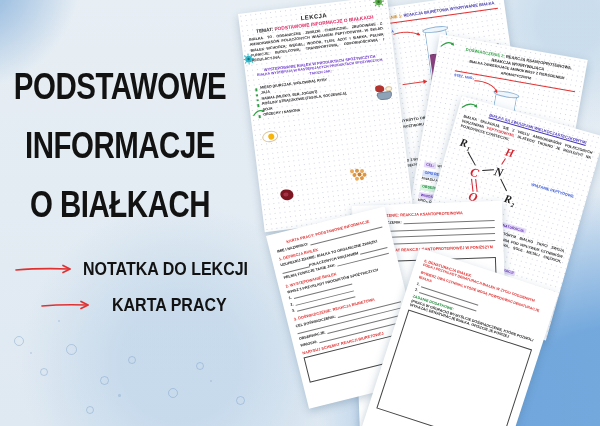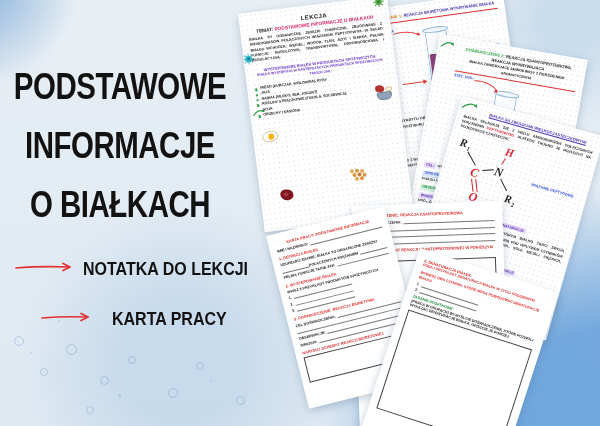--- a/index.html
+++ b/index.html
@@ -13,21 +13,21 @@
       radial-gradient(circle at 30% 85%, rgba(170,200,228,.45) 0 60px, rgba(170,200,228,0) 160px),
       radial-gradient(circle at 95% 5%, rgba(175,205,230,.5) 0 30px, rgba(175,205,230,0) 110px),
       linear-gradient(#e7eef4,#dfe9f2);
   }
   .ring{position:absolute;border:1px solid rgba(110,150,195,.38);border-radius:50%;}
   .dot{position:absolute;background:rgba(110,150,195,.30);border-radius:50%;}
 
   
   .left-panel{position:absolute;left:8px;top:58px;width:224px;text-align:center;color:#121212;}
   .big-title{font-weight:900;font-size:31px;line-height:50px;letter-spacing:-0.5px;transform:scale(.95,1.18);transform-origin:top center;}
-  .link-row{position:absolute;display:flex;gap:5px;}
+  .link-row{position:absolute;display:flex;align-items:center;gap:5px;}
   .link-label{font-weight:900;font-size:16px;color:#121212;transform:scaleY(1.12);white-space:nowrap;}
 
   
   .page{position:absolute;background:#fff;box-shadow:0 3px 9px rgba(60,95,130,.30);box-sizing:border-box;overflow:hidden;}
   .dots{background-image:radial-gradient(circle,#d2d6e4 .45px,rgba(0,0,0,0) .6px);background-size:5px 5px;}
   .page *{box-sizing:border-box;}
 
   .p1{left:238px;top:14px;width:150px;height:220px;transform:rotate(-7deg);transform-origin:top left;z-index:2;padding:9px 8px;}
   .p2{left:352px;top:12px;width:152px;height:210px;transform:rotate(-8deg);transform-origin:top left;z-index:1;padding:8px 7px;}
   .p3{left:440px;top:34px;width:150px;height:212px;transform:rotate(10deg);transform-origin:top left;z-index:1;padding:8px 7px;}
@@ -132,21 +132,21 @@
 </div>
 
 <div class="link-row" style="left:14px;top:260px;">
   <svg width="64" height="14" viewBox="0 0 64 14">
     <path d="M2 8 C 20 6.5, 38 6.5, 55 7" stroke="#e03131" stroke-width="1.7" fill="none" stroke-linecap="round"></path>
     <path d="M56 7 L49 3.4 M56 7 L49 10.6" stroke="#e03131" stroke-width="1.7" fill="none" stroke-linecap="round"></path>
   </svg>
   <span class="link-label">NOTATKA DO LEKCJI</span>
 </div>
 
-<div class="link-row" style="left:40px;top:310px;gap:16px;">
+<div class="link-row" style="left:40px;top:296px;gap:16px;">
   <svg width="56" height="14" viewBox="0 0 56 14">
     <path d="M2 8 C 18 6.5, 32 6.5, 47 7" stroke="#e03131" stroke-width="1.7" fill="none" stroke-linecap="round"></path>
     <path d="M48 7 L41 3.4 M48 7 L41 10.6" stroke="#e03131" stroke-width="1.7" fill="none" stroke-linecap="round"></path>
   </svg>
   <span class="link-label">KARTA PRACY</span>
 </div>
 
 <div class="page dots p1">
   <svg class="abs" style="left:-1px;top:40px;" width="12" height="12" viewBox="0 0 12 12">
     <circle cx="6" cy="6" r="3.4" fill="#2fb6c9"></circle>

